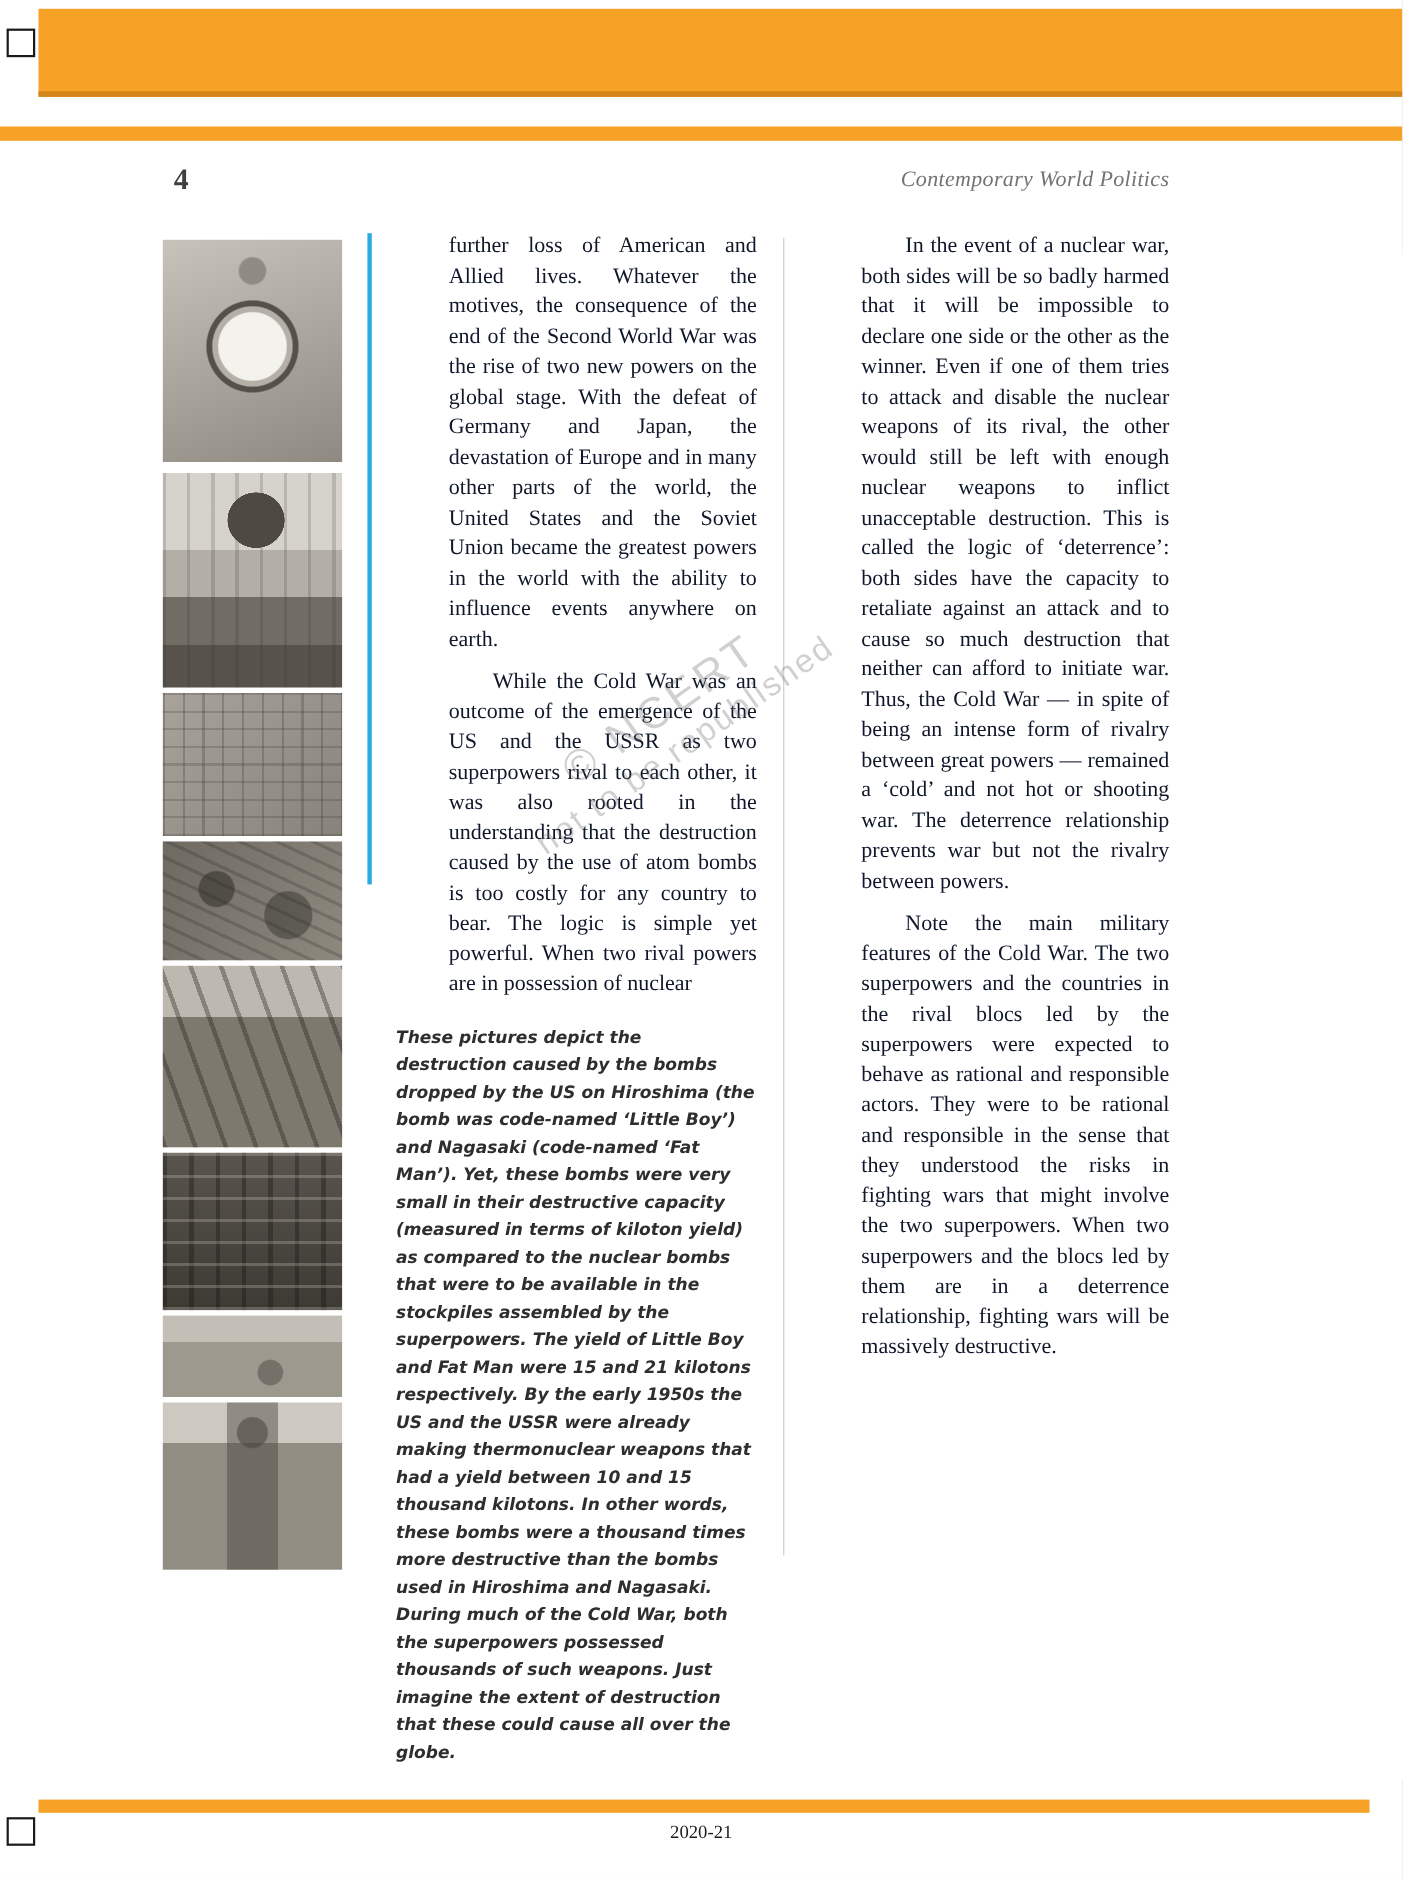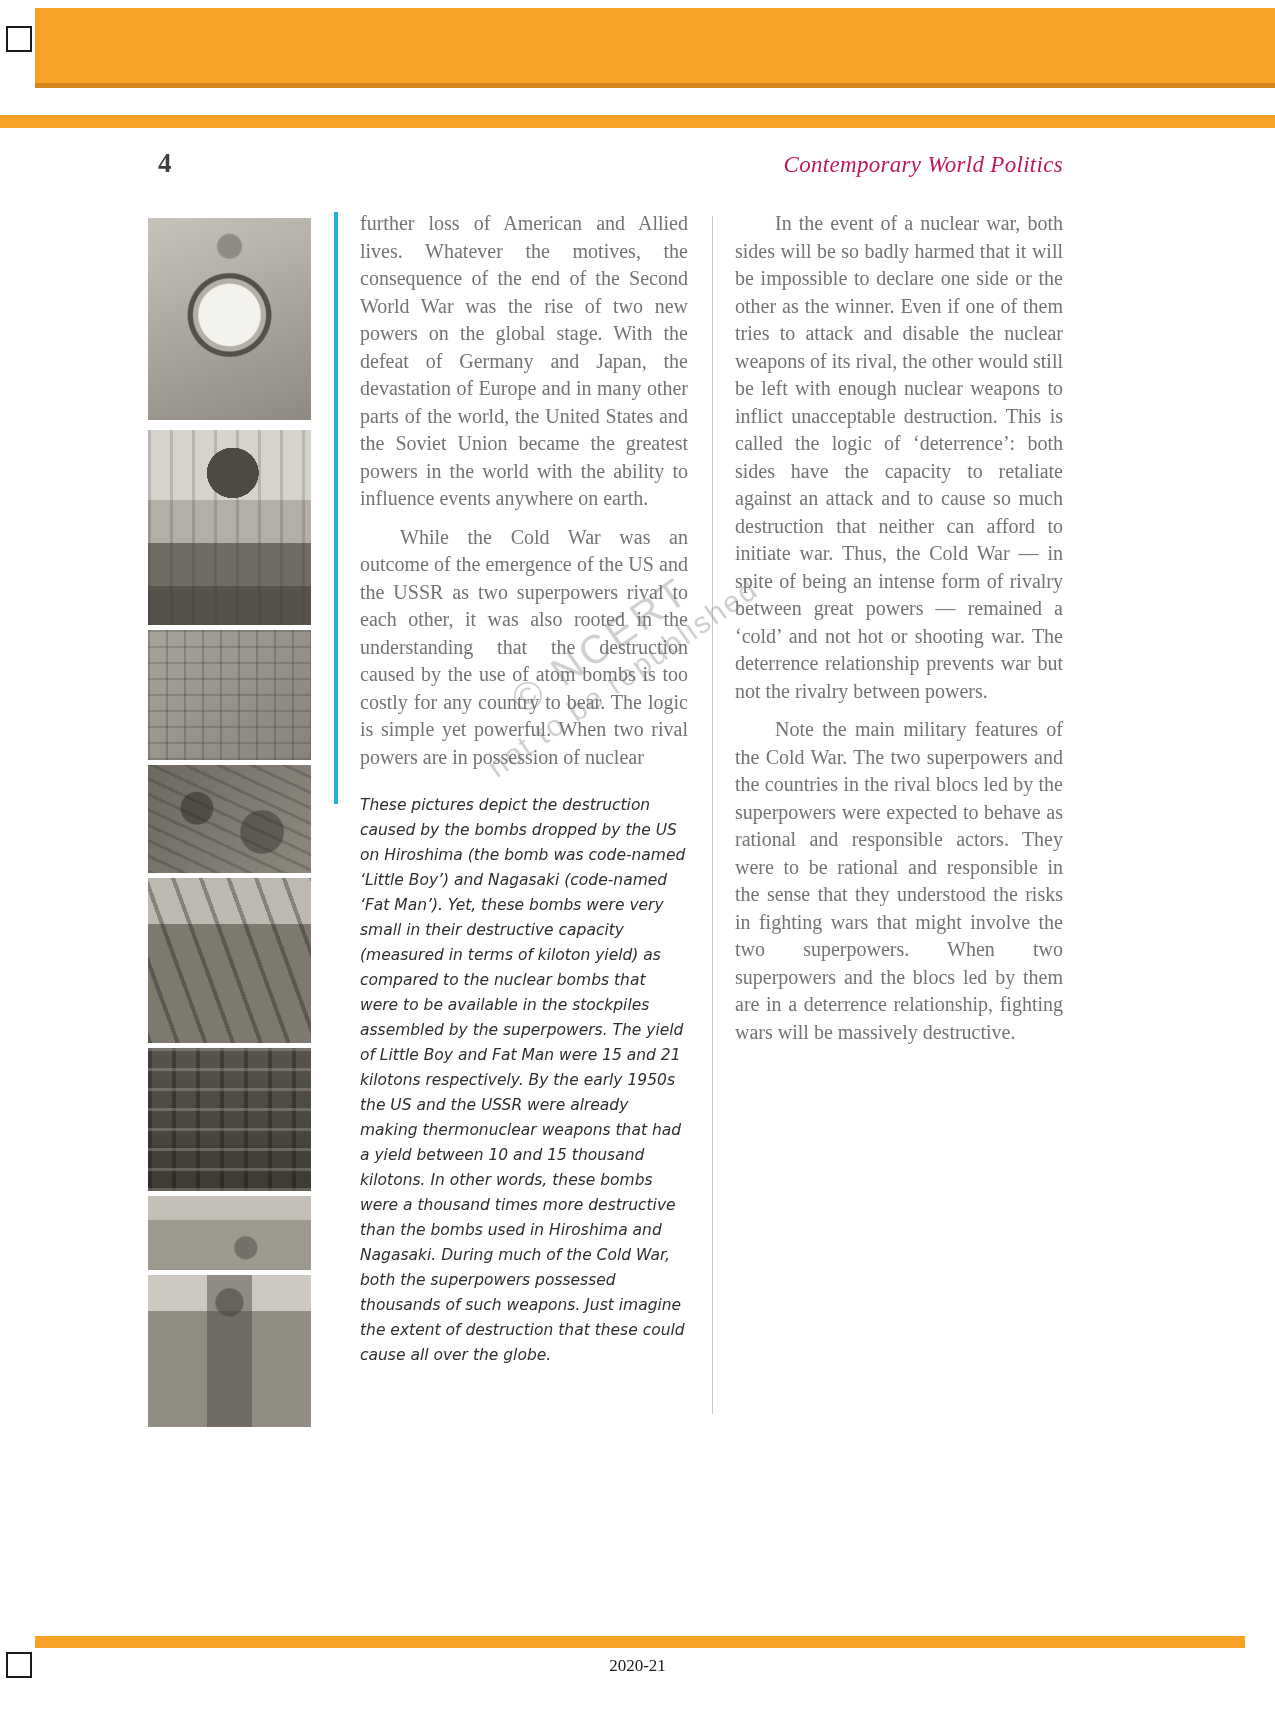--- a/index.html
+++ b/index.html
@@ -38,21 +38,21 @@
     position:absolute;left:35px;right:30px;top:1636px;height:12px;
     background:var(--band-orange);
   }
   
   .page-number{
     position:absolute;left:158px;top:148px;
     font-size:27px;color:#3f3f3f;font-weight:600;
   }
   .running-title{
     position:absolute;right:212px;top:152px;
-    font-size:23px;font-style:italic;color:#be185d;
+    font-size:20px;font-style:italic;color:#737373;
     letter-spacing:.3px;
   }
   
   .photos{
     position:absolute;left:148px;top:218px;width:163px;
   }
   .photo{width:163px;margin-bottom:5px;}
   .ph1{height:202px;margin-bottom:10px;background:
     radial-gradient(circle at 50% 14%, #8f8b82 0 6%, rgba(0,0,0,0) 7%),
     radial-gradient(circle at 50% 48%, #f4f2ec 0 23%, #b4b0a7 24% 27%, #55514a 28% 31%, rgba(0,0,0,0) 32%),
@@ -94,31 +94,33 @@
     background:#c9c9c9;
   }
   
   .mid-col{
     position:absolute;left:360px;top:210px;width:328px;
   }
   .right-col{
     position:absolute;left:735px;top:210px;width:328px;
   }
   p.body{
-    font-size:20px;line-height:27.5px;color:#737373;
+    font-size:20px;line-height:27.5px;color:#0f172a;
     text-align:justify;
     margin-bottom:11px;
+    margin-left:48px;
   }
   p.body.indent{text-indent:40px;}
   p.caption{
     margin-top:22px;
     font-family:"DejaVu Sans", sans-serif;
     font-style:italic;
     font-size:15.5px;line-height:25px;color:#2e2e2e;
     text-align:left;
+    font-weight:bold;
   }
   
   .watermark{
     position:absolute;left:400px;top:620px;width:420px;
     transform:rotate(-35deg);
     text-align:center;
     font-family:"Liberation Sans", sans-serif;
     color:rgba(110,110,110,0.32);
     pointer-events:none;
   }

